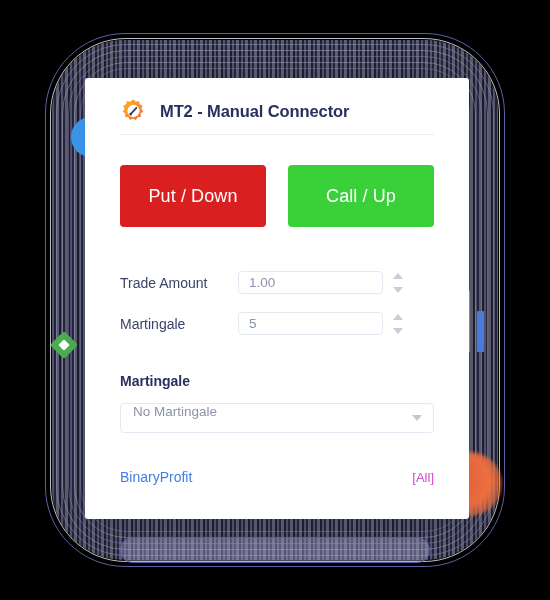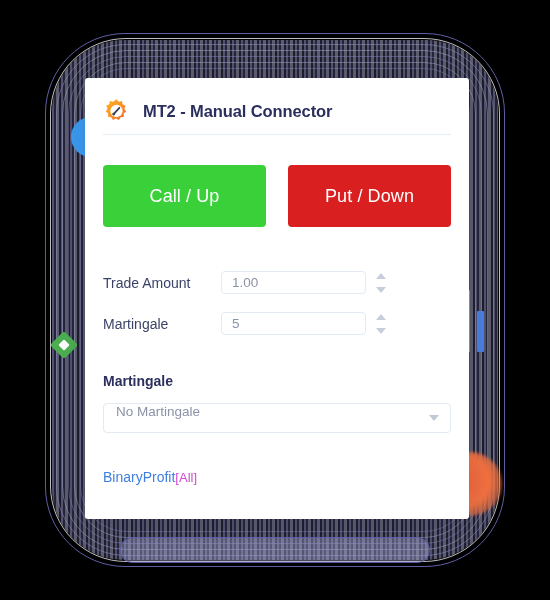--- a/index.html
+++ b/index.html
@@ -123,21 +123,21 @@
   .mini-chart .bar { width: 7px; border-radius: 1px; }
 
   
   .card {
     position: absolute;
     left: 85px; top: 78px;
     width: 384px; height: 441px;
     background: #ffffff;
     border-radius: 3px;
     box-shadow: 0 10px 34px rgba(40,40,90,0.16);
-    padding: 0 18px;
+    padding: 0 35px;
   }
 
   .card-header {
     display: flex;
     align-items: center;
     gap: 13px;
     padding-top: 12px;
     height: 54px;
   }
 
@@ -267,20 +267,21 @@
     width: 0; height: 0;
     border-left: 5px solid transparent;
     border-right: 5px solid transparent;
     border-top: 6px solid #c2c8d6;
     pointer-events: none;
   }
 
   .footer-row {
     display: flex;
     align-items: center;
+    justify-content: space-between;
     margin-top: 36px;
   }
 
   .brand-link {
     font-size: 14px;
     color: #3f7fe0;
     text-decoration: none;
     cursor: pointer;
   }
 
@@ -336,22 +337,22 @@
           <path d="M12.6 19.2 L19.4 11.6" stroke="#3a3f55" stroke-width="2.1" stroke-linecap="round" fill="none"></path>
           <circle cx="12.7" cy="19.1" r="1.7" fill="#3a3f55"></circle>
         </svg>
       </span>
       <span class="card-title">MT2 - Manual Connector</span>
     </div>
 
     <div class="divider"></div>
 
     <div class="btn-row">
+      <button class="big-btn btn-put" style="background: rgb(217, 31, 31);">Put / Down</button>
       <button class="big-btn btn-call" style="background: rgb(58, 208, 58);">Call / Up</button>
-      <button class="big-btn btn-put" style="background: rgb(217, 31, 31);">Put / Down</button>
     </div>
 
     <div class="field-row">
       <span class="field-label">Trade Amount</span>
       <span class="input-wrap">
         <input class="field-input" type="text" value="1.00" style="">
         <span class="spinner">
           <span class="tri up"></span>
           <span class="tri down"></span>
         </span>

